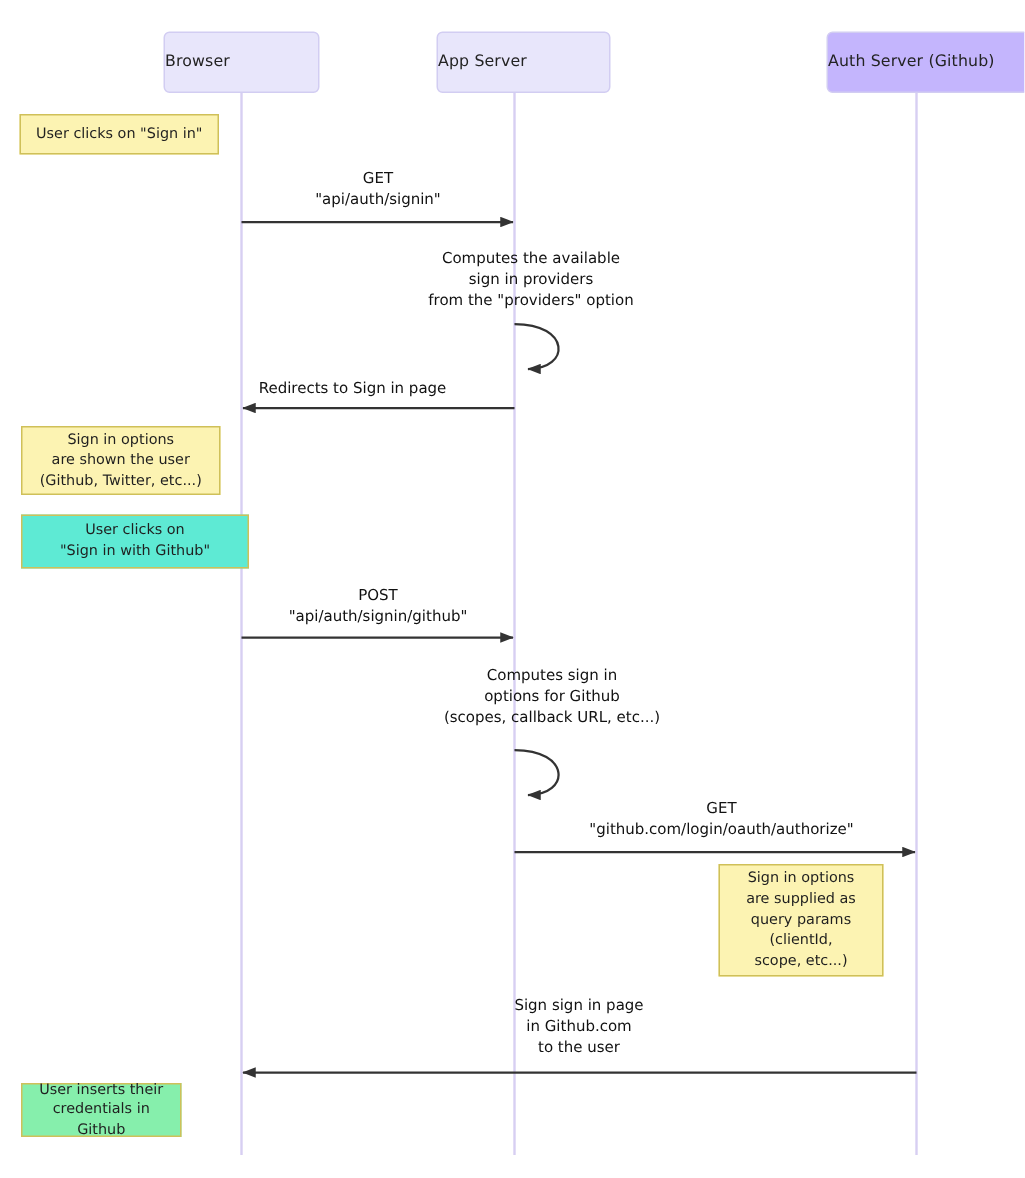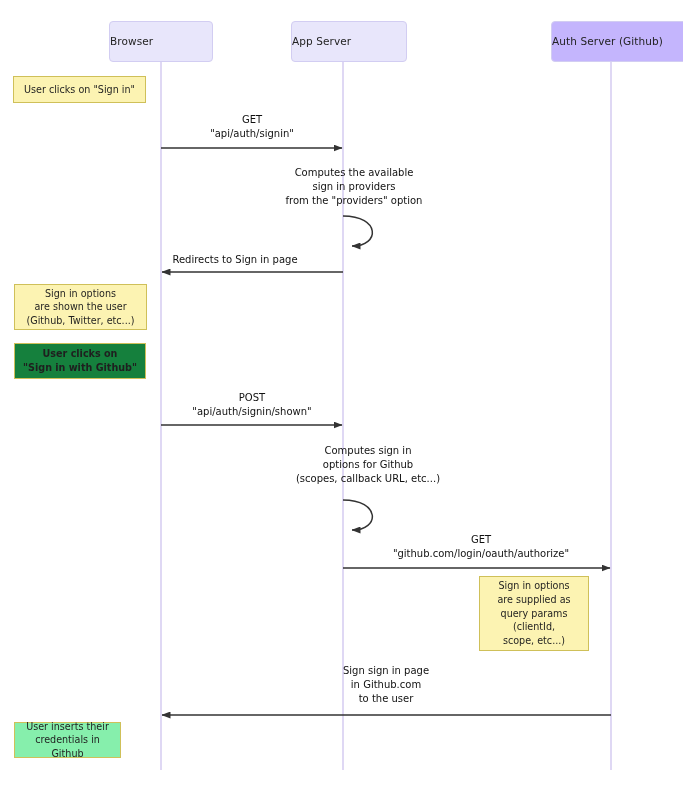--- a/index.html
+++ b/index.html
@@ -127,42 +127,42 @@
     </div>
   <div id="notes-layer">
       <div class="note-box" style="left: 13px; top: 76px; width: 133px; height: 27px; background: rgb(252, 243, 178); border-color: rgb(207, 192, 89);">
         <span class="note-text">User clicks on "Sign in"</span>
       </div>
       <div class="note-box" style="left: 14px; top: 284px; width: 133px; height: 46px; background: rgb(252, 243, 178); border-color: rgb(207, 192, 89);">
         <span class="note-text">Sign in options
 are shown the user
 (Github, Twitter, etc...)</span>
       </div>
-      <div class="note-box" style="left: 14px; top: 343px; width: 132px; height: 36px; background: #15803d; border-color: rgb(207, 192, 89); font-weight: bold;">
+      <div class="note-box" style="left: 14px; top: 343px; width: 152px; height: 36px; background: #5eead4; border-color: rgb(207, 192, 89);">
         <span class="note-text">User clicks on
 "Sign in with Github"</span>
       </div>
       <div class="note-box" style="left: 479px; top: 576px; width: 110px; height: 75px; background: rgb(252, 243, 178); border-color: rgb(207, 192, 89);">
         <span class="note-text">Sign in options
 are supplied as
 query params
 (clientId,
 scope, etc...)</span>
       </div>
       <div class="note-box" style="left: 14px; top: 722px; width: 107px; height: 36px; background: #86efac; border-color: rgb(207, 192, 89);">
         <span class="note-text">User inserts their
 credentials in Github</span>
       </div>
     </div>
   <div id="labels-layer">
       <div class="msg-label" style="left: 252px; top: 113px;">GET
 "api/auth/signin"</div>
       <div class="msg-label" style="left: 235px; top: 253px;">Redirects to Sign in page</div>
       <div class="msg-label" style="left: 252px; top: 391px;">POST
-"api/auth/signin/shown"</div>
+"api/auth/signin/github"</div>
       <div class="msg-label" style="left: 481px; top: 533px;">GET
 "github.com/login/oauth/authorize"</div>
       <div class="msg-label" style="left: 386px; top: 664px;">Sign sign in page
 in Github.com
 to the user</div>
       <div class="self-label" style="left: 354px; top: 166px;">Computes the available
 sign in providers
 from the "providers" option</div>
       <div class="self-label" style="left: 368px; top: 444px;">Computes sign in
 options for Github

